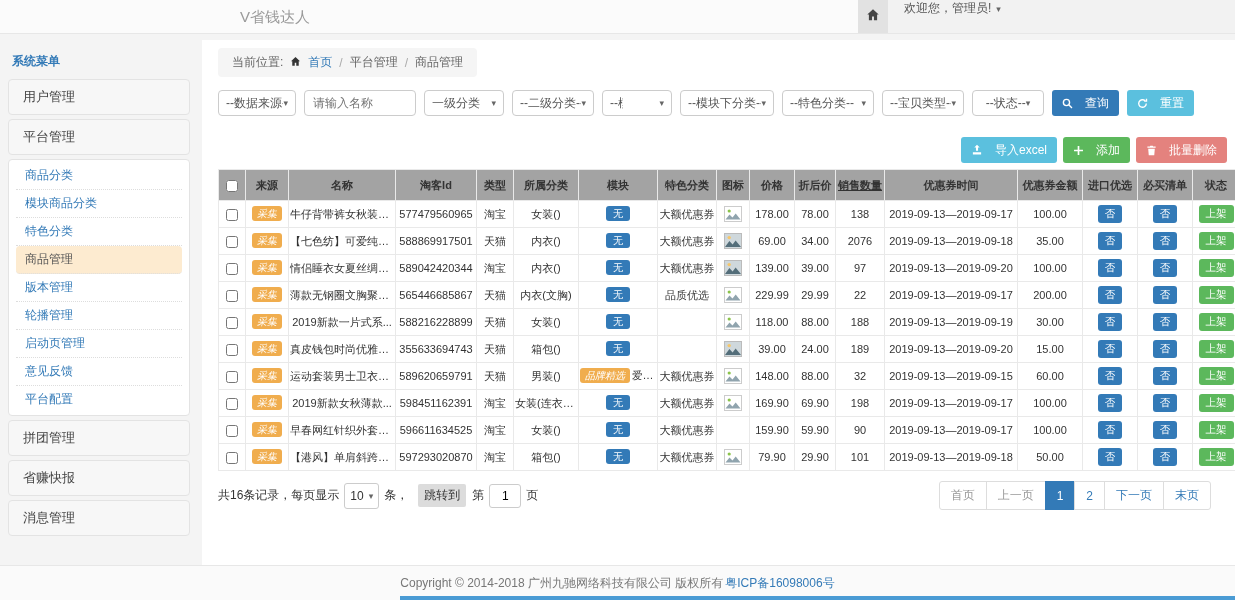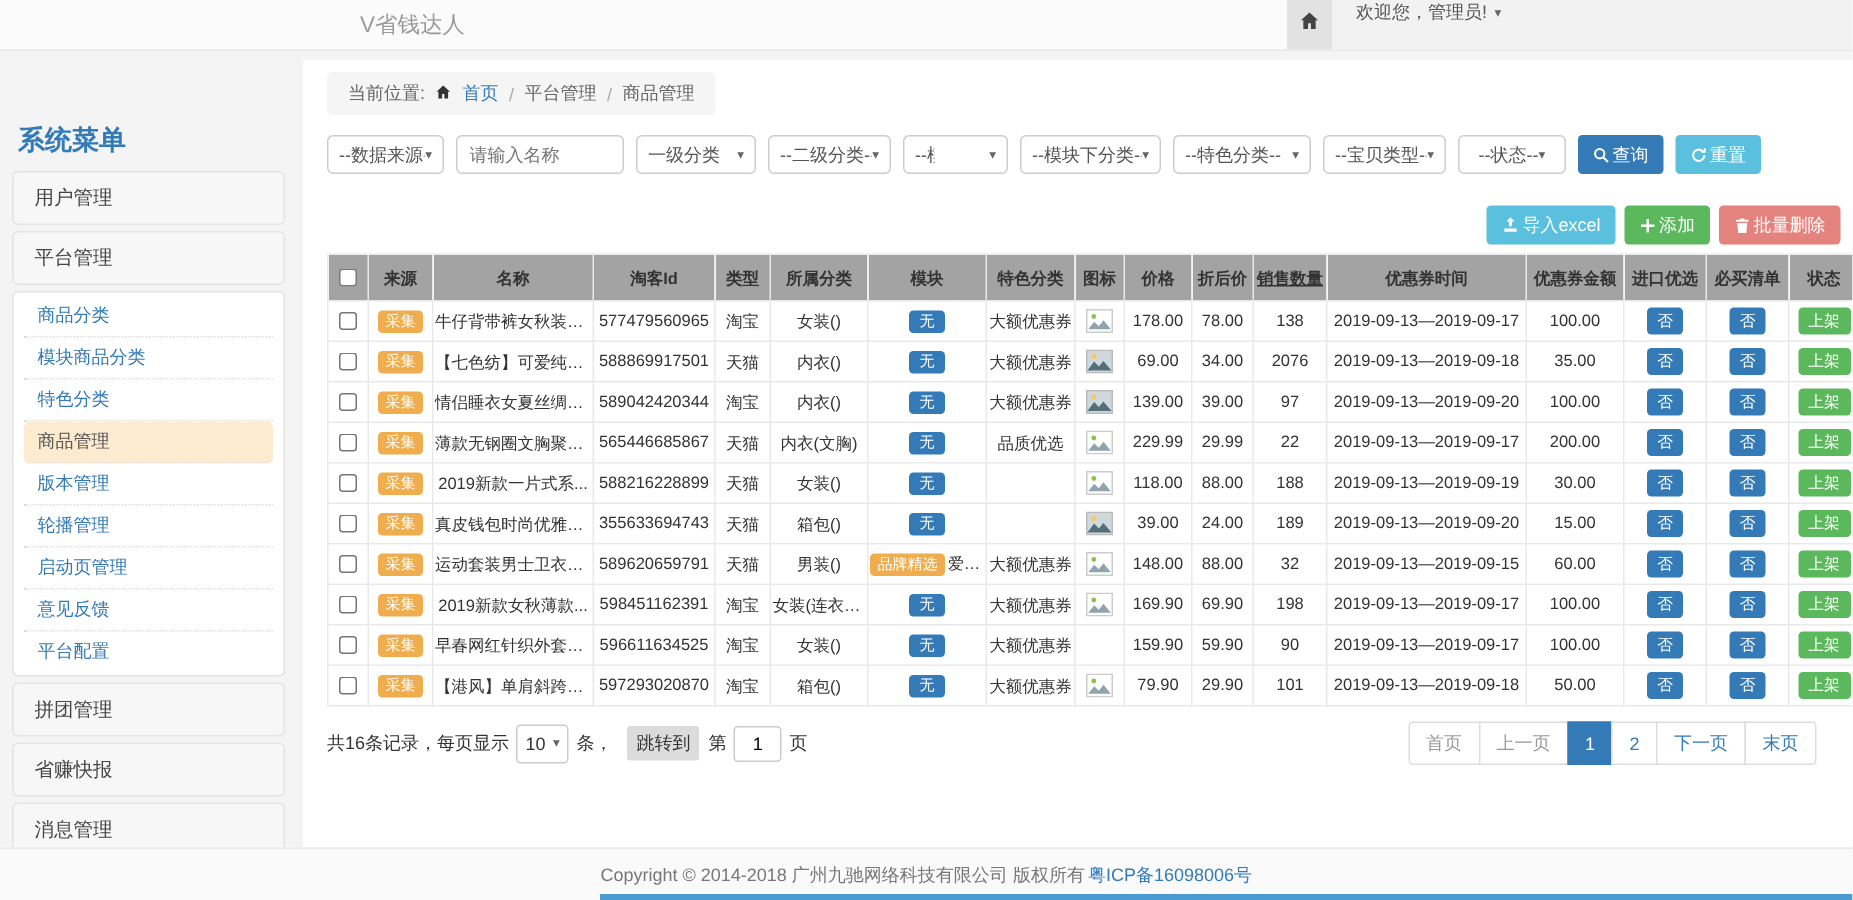--- a/index.html
+++ b/index.html
@@ -10,50 +10,50 @@
   }
   
   .topbar{position:absolute;top:0;left:0;right:0;height:33px;background:#fbfbfb;border-bottom:1px solid #e7e7e7;}
   .brand{position:absolute;left:240px;top:0;line-height:33px;font-size:15px;color:#9a9a9a;}
   .top-right{position:absolute;left:858px;right:0;top:0;height:33px;background:#f2f2f2;display:flex;align-items:flex-start;}
   .home-sq{width:30px;height:33px;background:#e2e2e2;display:flex;align-items:center;justify-content:center;cursor:pointer;}
   .welcome{margin-left:16px;font-size:12px;color:#555;cursor:pointer;display:flex;align-items:center;gap:5px;}
   .caret-txt{font-size:9px;color:#666;}
   
   .sidebar{position:absolute;left:8px;top:46px;width:182px;bottom:35px;overflow:hidden;}
-  .side-title{color:#337ab7;font-weight:bold;font-size:18px;padding:7px 4px 9px;margin-top:28px;}
+  .side-title{color:#337ab7;font-weight:bold;font-size:12px;padding:7px 4px 9px;}
   .side-group{background:#f7f7f7;border:1px solid #e3e3e3;border-radius:4px;padding:8px 14px;margin-bottom:4px;font-size:13px;color:#444;cursor:pointer;box-sizing:border-box;}
   .side-subwrap{background:#fff;border:1px solid #e3e3e3;border-radius:4px;margin-bottom:4px;padding:2px 7px;}
   .side-sub{padding:5px 9px;font-size:12px;color:#337ab7;border-bottom:1px dotted #ddd;cursor:pointer;}
   .side-sub:last-child{border-bottom:none;}
   .side-sub.active{background:#fdebd0;border-radius:4px;color:#555;}
   
   .content{position:absolute;left:202px;top:40px;right:0;bottom:35px;background:#fff;padding:8px 8px 0 16px;box-sizing:border-box;overflow:hidden;}
   .breadcrumb{display:inline-flex;align-items:center;gap:7px;background:#f5f5f5;border-radius:4px;padding:6px 14px;font-size:12px;color:#333;}
   .bc-link{color:#337ab7;cursor:pointer;}
   .sep{color:#aaa;}
   .bc-muted{color:#666;}
   
   .filters{display:flex;gap:8px;margin-top:13px;align-items:center;}
   .selbox{border:1px solid #ccc;border-radius:4px;height:26px;display:flex;align-items:center;justify-content:space-between;padding:0 7px;font-size:12px;color:#555;background:#fff;box-sizing:border-box;cursor:pointer;flex:none;}
   .selbox .val{white-space:nowrap;overflow:hidden;}
   .txtinput{border:1px solid #ccc;border-radius:4px;height:26px;padding:0 8px;font-size:12px;color:#555;box-sizing:border-box;flex:none;}
-  .btn{border:none;border-radius:3px;color:#fff;font-size:12px;display:inline-flex;align-items:center;gap:2px;padding:0 10px;height:26px;cursor:pointer;flex:none;}
+  .btn{border:none;border-radius:3px;color:#fff;font-size:12px;display:inline-flex;align-items:center;gap:12px;padding:0 10px;height:26px;cursor:pointer;flex:none;}
   .btn svg{display:block;}
   .btn-primary{background:#337ab7;}
   .btn-info{background:#5bc0de;}
   .btn-success{background:#5cb85c;}
   .btn-danger{background:#e4827e;}
   
   .toolbar{display:flex;justify-content:flex-end;gap:6px;margin-top:21px;margin-bottom:6px;}
   
   table{border-collapse:collapse;table-layout:fixed;width:100%;}
   th,td{border:1px solid #e9e9e9;text-align:center;padding:3px 1px;color:#333;overflow:hidden;white-space:nowrap;text-overflow:ellipsis;height:20px;font-size:11px;}
   th{font-weight:bold;font-size:11px;padding:5px 1px;color:#333;background:#a3a3a3;}
-  .badge-or{background:#f0ad4e;color:#fff;border-radius:3px;padding:2px 5px;font-size:10px;}
+  .badge-or{background:#f0ad4e;color:#fff;border-radius:3px;padding:2px 5px;font-size:10px;font-style:italic;}
   .badge-bl{background:#337ab7;color:#fff;border-radius:3px;padding:2px 7px;font-size:10px;}
   .modtxt{font-size:10.5px;color:#333;margin-left:2px;}
   .xsbtn{border:none;border-radius:3px;color:#fff;font-size:10.5px;padding:2px 7px;cursor:pointer;}
   .xs-blue{background:#337ab7;}
   .xs-green{background:#5cb85c;}
   .thumb{width:18px;height:16px;vertical-align:middle;}
   .cb{width:12px;height:12px;margin:0;vertical-align:middle;}
   
   .pagerow{display:flex;justify-content:space-between;align-items:center;margin-top:10px;font-size:12px;color:#333;}
   .pageleft{display:flex;align-items:center;}

